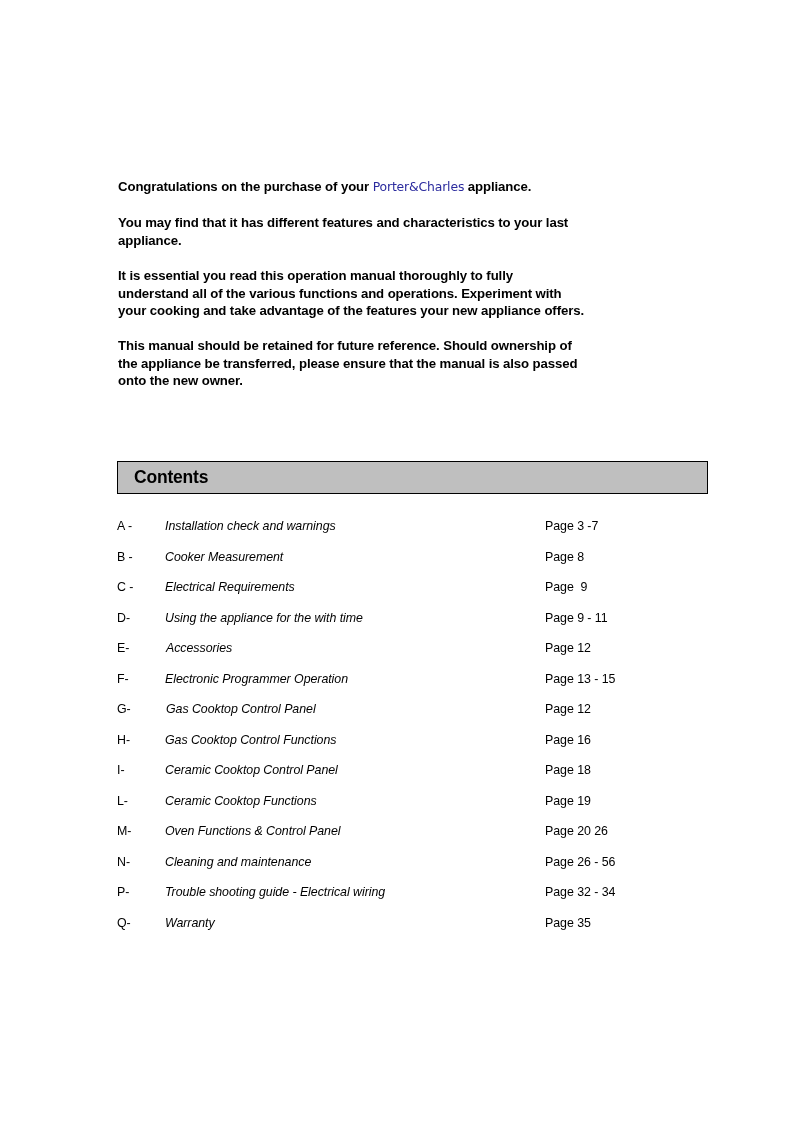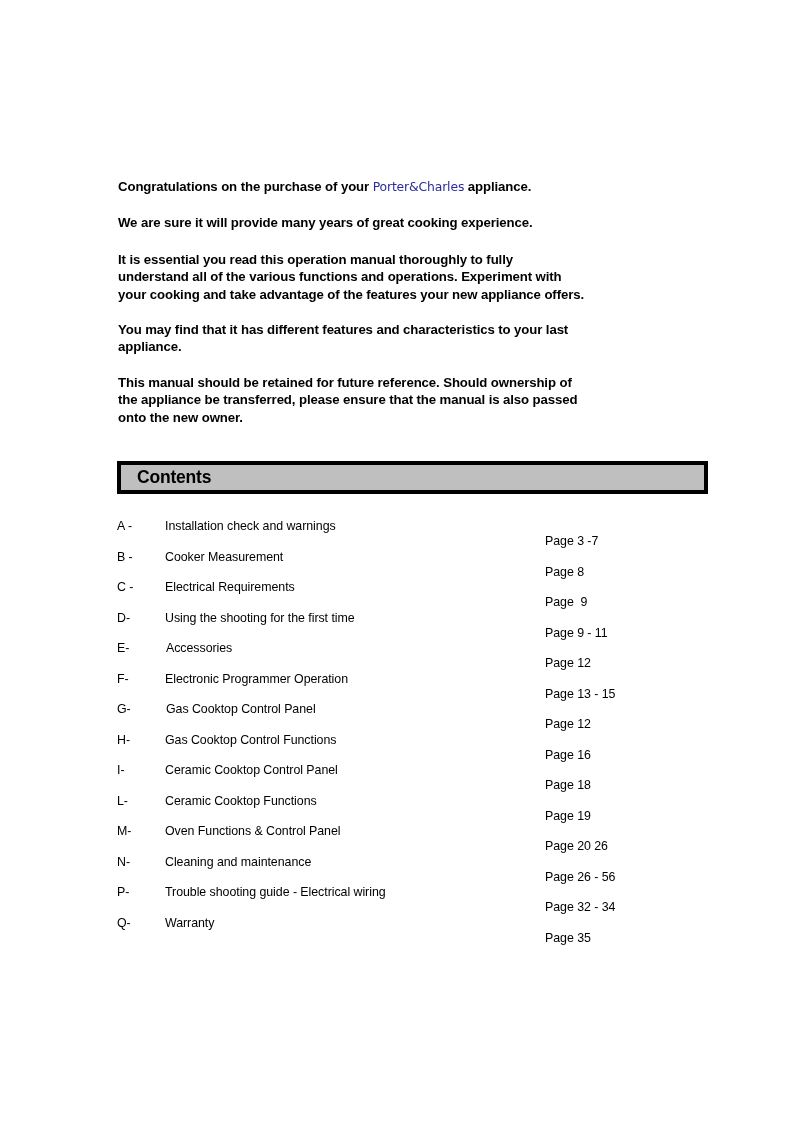--- a/index.html
+++ b/index.html
@@ -56,21 +56,21 @@
   }
 
   
   .contents-bar {
     position: absolute;
     left: 117px;
     top: 461px;
     width: 591px;
     height: 33px;
     background: #bfbfbf;
-    border: 4px solid #000000;
+    border: 1px solid #000000;
     box-sizing: border-box;
     display: flex;
     align-items: center;
   }
   .contents-title {
     font-size: 17.5px;
     font-weight: bold;
     letter-spacing: -0.2px;
     margin-left: 16px;
   }
@@ -93,28 +93,28 @@
     position: absolute;
     left: 0px;
     top: 0px;
     white-space: pre;
   }
   .toc-label {
     position: absolute;
     left: 48px;
     top: 0px;
     white-space: pre;
+    font-style: italic;
   }
   .toc-row.indent .toc-label { left: 49px; }
   .toc-page {
     position: absolute;
     left: 428px;
     top: 0px;
     white-space: pre;
-    margin-top: 15px;
   }
 
   
   .page-number {
     position: absolute;
     left: 672px;
     top: 1020px;
     font-family: "Liberation Serif", serif;
     font-size: 14px;
     color: #000000;
@@ -122,29 +122,28 @@
 </style>
 </head>
 <body>
 
 <div class="page">
 
   <div class="intro">
 
     <p class="intro-para para-first"><span>Congratulations on the purchase of your </span><span class="brand">Porter&amp;Charles</span><span> appliance.</span></p>
 
-    <p class="intro-para para-second">We are sure it will provide many years of great cooking experience.</p>
+
+    <p class="intro-para para-third">You may find that it has different features and characteristics to your last
+appliance.</p>
 
     <p class="intro-para para-fourth">It is essential you read this operation manual thoroughly to fully
 understand all of the various functions and operations. Experiment with
 your cooking and take advantage of the features your new appliance offers.</p>
 
-    <p class="intro-para para-third">You may find that it has different features and characteristics to your last
-appliance.</p>
-
     <p class="intro-para">This manual should be retained for future reference. Should ownership of
 the appliance be transferred, please ensure that the manual is also passed
 onto the new owner.</p>
 
   </div>
 
   <div class="contents-bar">
     <span class="contents-title">Contents</span>
   </div>
 
@@ -163,21 +162,21 @@
     </div>
 
     <div class="toc-row">
       <span class="toc-key">C -</span>
       <span class="toc-label">Electrical Requirements</span>
       <span class="toc-page">Page  9</span>
     </div>
 
     <div class="toc-row">
       <span class="toc-key">D-</span>
-      <span class="toc-label">Using the shooting for the first time</span>
+      <span class="toc-label">Using the appliance for the with time</span>
       <span class="toc-page">Page 9 - 11</span>
     </div>
 
     <div class="toc-row indent">
       <span class="toc-key">E-</span>
       <span class="toc-label">Accessories</span>
       <span class="toc-page">Page 12</span>
     </div>
 
     <div class="toc-row">

